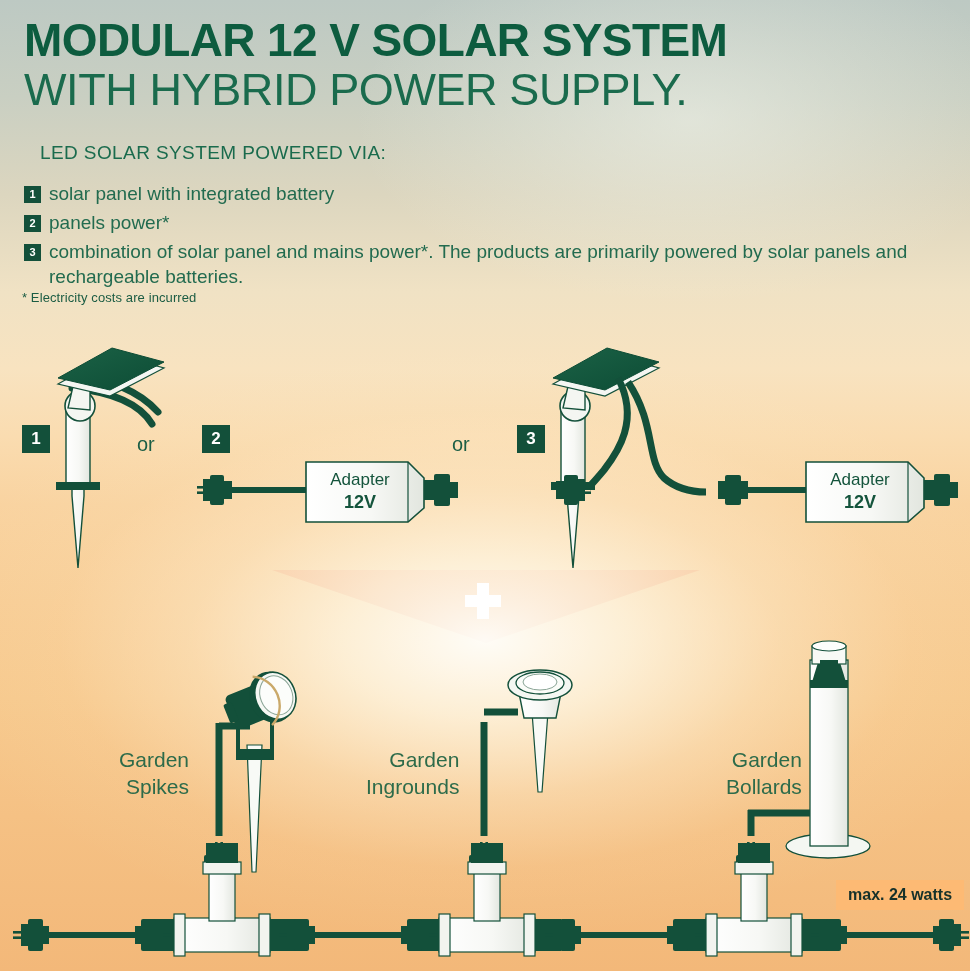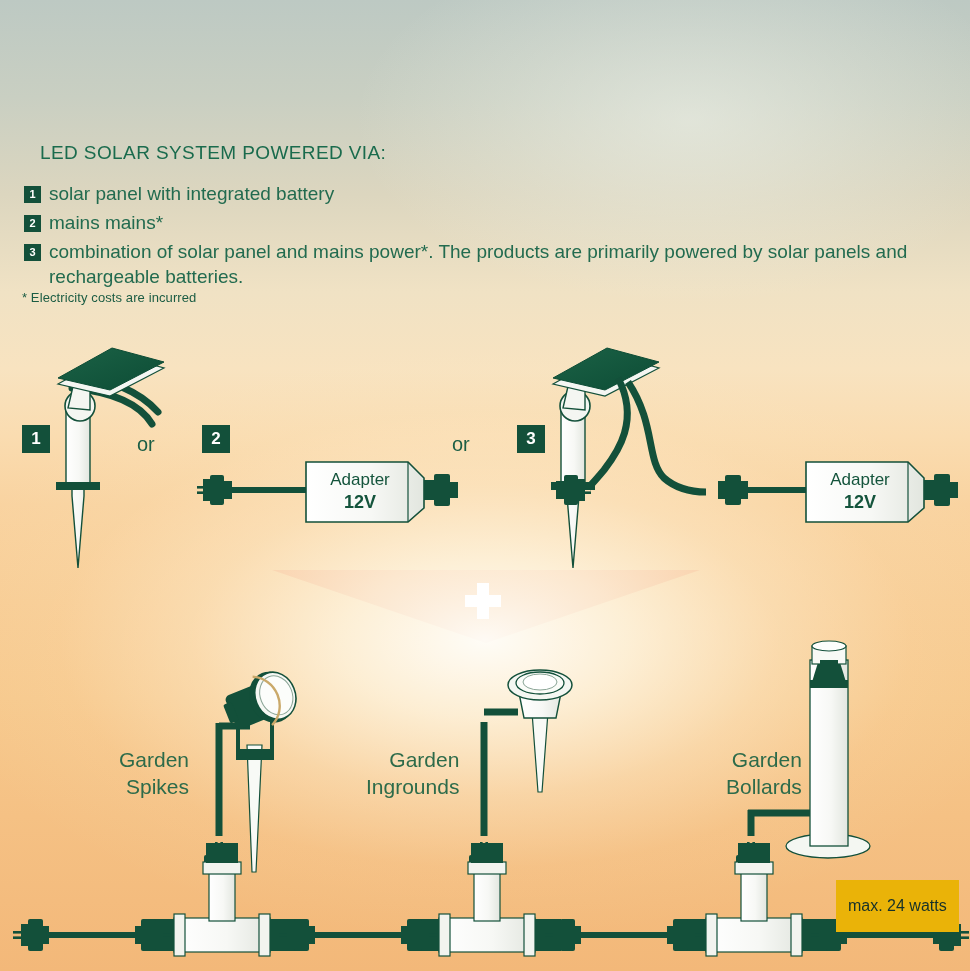--- a/index.html
+++ b/index.html
@@ -82,22 +82,22 @@
     line-height:22px;
   }
   .adlab .t1{font-size:17px;}
   .adlab .t2{font-size:18px;font-weight:bold;}
 
   .prodlab{
     position:absolute;font-size:21px;color:#2d6b4a;line-height:27px;
     text-align:right;
   }
   .wattbox{
-    position:absolute;background:#eab308;color:#16312a;
-    font-size:16px;font-weight:normal;padding:17px 12px;white-space:nowrap;
+    position:absolute;background:#fdba74;color:#16312a;
+    font-size:16px;font-weight:bold;padding:6px 12px;white-space:nowrap;
   }
 </style>
 </head>
 <body>
 
 <div id="stage">
 
   <div class="bg base"></div>
   <div class="bg topglow"></div>
 
@@ -326,31 +326,35 @@
     </g>
 
     <g>
       <rect x="477" y="583" width="12" height="36" fill="#ffffff"></rect>
       <rect x="465" y="595" width="36" height="12" fill="#ffffff"></rect>
     </g>
   </svg>
 
   <div class="layer">
 
+    <div class="head">
+      <div class="h1">MODULAR 12 V SOLAR SYSTEM</div>
+      <div class="h2">WITH HYBRID POWER SUPPLY.</div>
+    </div>
 
     <div class="sub">LED SOLAR SYSTEM POWERED VIA:</div>
 
     <div class="bullets">
       <div class="bline">
         <span class="badge">1</span>
         <span class="btext">solar panel with integrated battery</span>
       </div>
       <div class="bline">
         <span class="badge">2</span>
-        <span class="btext">mains mains*</span>
+        <span class="btext">panels power*</span>
       </div>
       <div class="bline">
         <span class="badge">3</span>
         <span class="btext">combination of solar panel and mains power*. The products are primarily powered by solar panels and rechargeable batteries.</span>
       </div>
     </div>
 
     <div class="footnote">* Electricity costs are incurred</div>
 
     <div class="numtag" style="left:22px;top:425px;">1</div>

